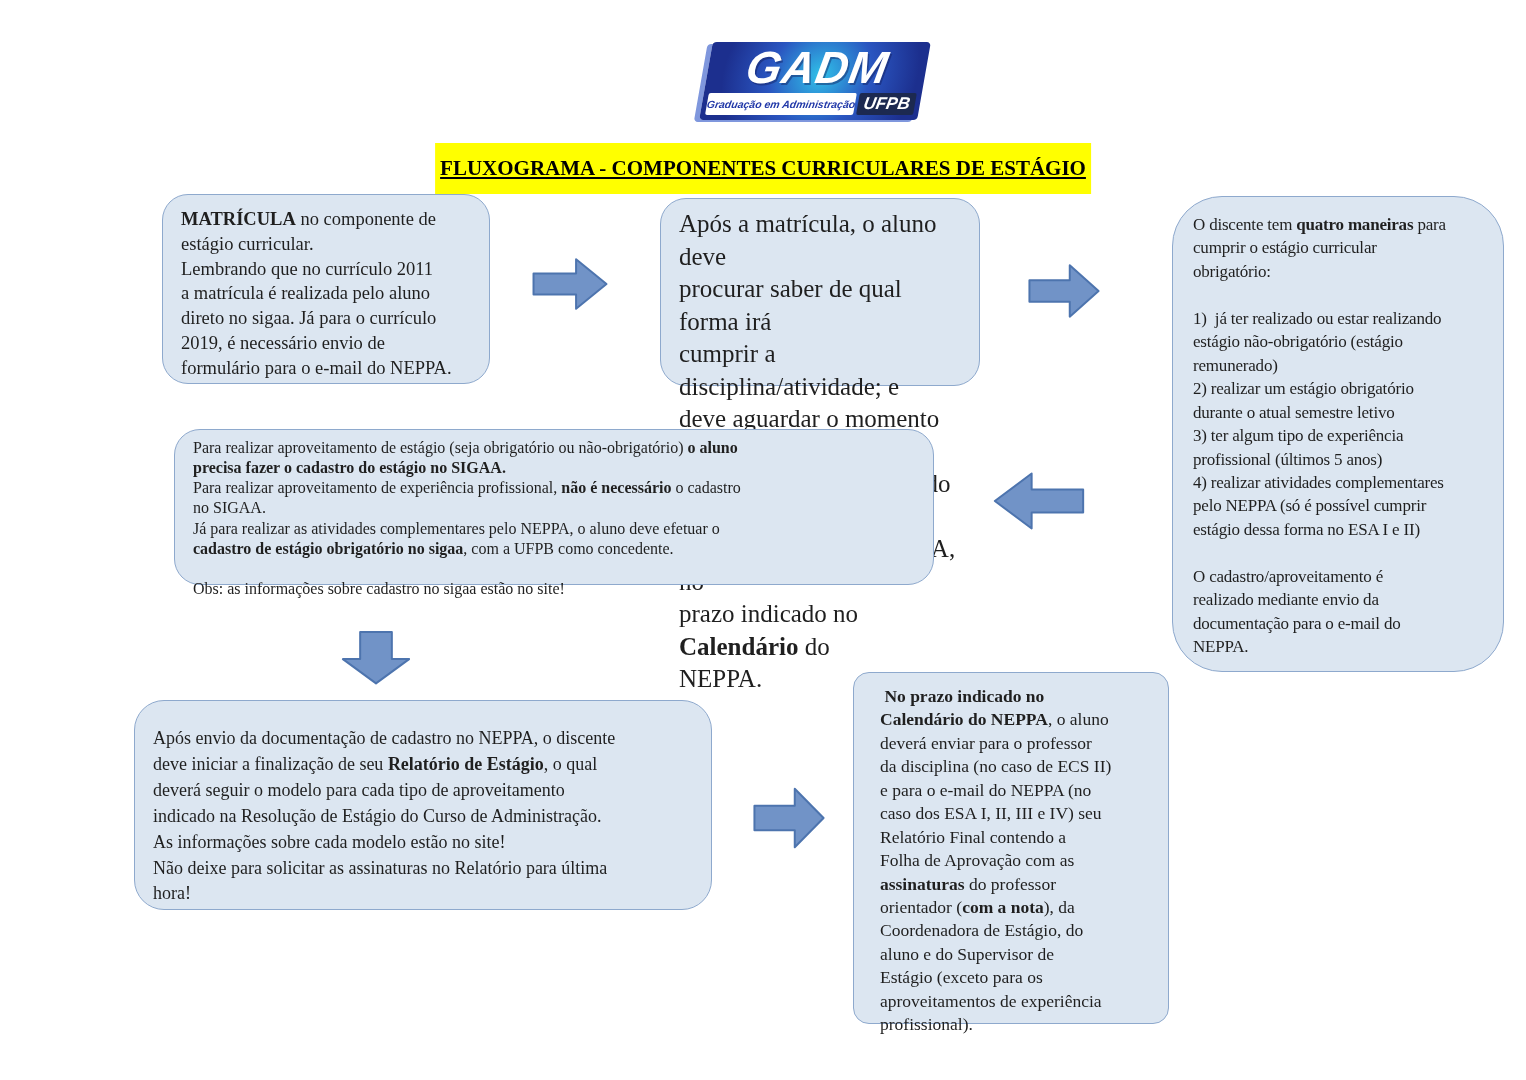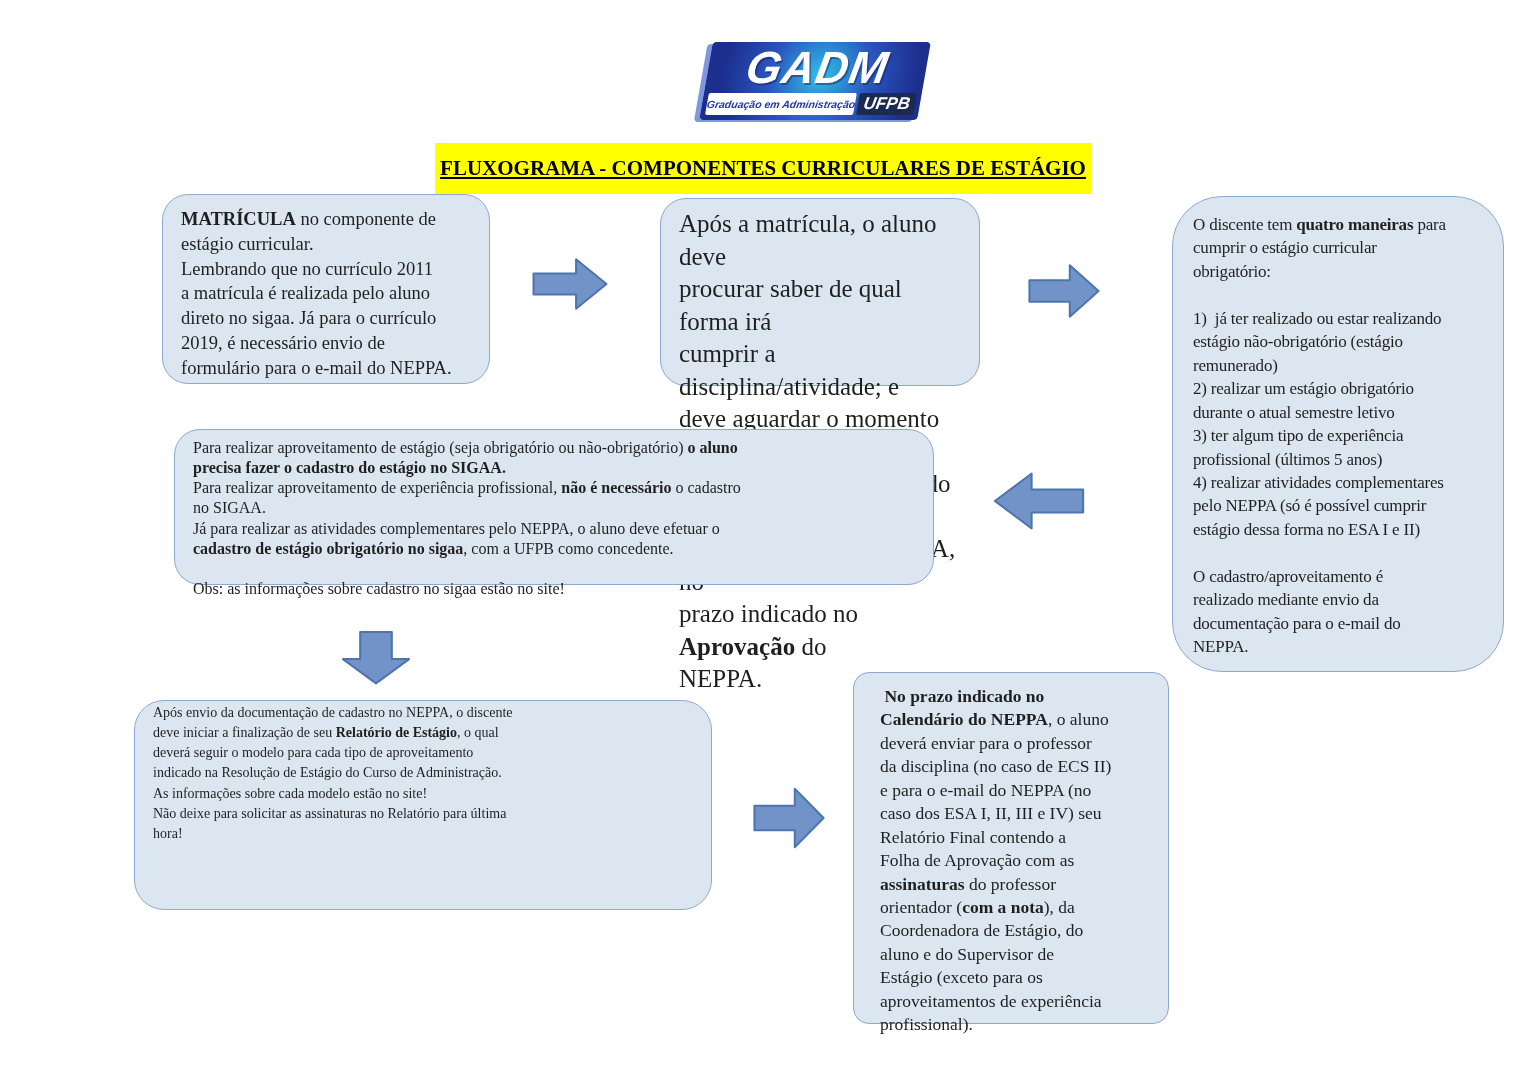--- a/index.html
+++ b/index.html
@@ -63,21 +63,21 @@
     position:absolute;background:var(--box-fill);
     border:1.6px solid var(--box-border);
   }
   .btext{margin:0;white-space:pre-wrap;}
   .bold{font-weight:bold;}
 
   .box-matricula{left:162px;top:194px;width:328px;height:190px;border-radius:26px;padding:12px 14px 10px 18px;font-size:18.5px;line-height:1.34;}
   .box-cadastro{left:660px;top:198px;width:320px;height:188px;border-radius:26px;padding:9px 14px 8px 18px;font-size:25px;line-height:1.3;}
   .box-maneiras{left:1128px;top:196px;width:332px;height:476px;border-radius:50px;padding:16px 12px 16px 20px;font-size:17px;line-height:1.38;letter-spacing:-0.2px;margin-left:44px;}
   .box-aproveitamento{left:174px;top:429px;width:760px;height:156px;border-radius:26px;padding:8px 16px 8px 18px;font-size:16px;line-height:1.26;}
-  .box-relatorio{left:134px;top:700px;width:578px;height:210px;border-radius:30px;padding:2px 14px 12px 18px;font-size:14px;line-height:1.44;}
+  .box-relatorio{left:134px;top:700px;width:578px;height:210px;border-radius:30px;padding:25px 14px 12px 18px;font-size:18px;line-height:1.44;}
   .box-prazo{left:853px;top:672px;width:316px;height:352px;border-radius:16px;padding:12px 14px 12px 26px;font-size:17.5px;line-height:1.34;overflow:visible;}
 
   
   .arrow{position:absolute;overflow:visible;}
   .arrow polygon{
     fill:var(--arrow-fill);stroke:var(--arrow-border);
     stroke-width:2;vector-effect:non-scaling-stroke;stroke-linejoin:round;
   }
   .arrow-1{left:532px;top:256px;width:76px;height:56px;}
   .arrow-2{left:1028px;top:262px;width:72px;height:58px;}
@@ -100,21 +100,21 @@
     </div>
   </div>
 
   <div class="title">FLUXOGRAMA - COMPONENTES CURRICULARES DE ESTÁGIO</div>
 
   <div class="fbox box-matricula">
     <p class="btext"><span class="bold">MATRÍCULA</span><span> no componente de<br>estágio curricular.<br>Lembrando que no currículo 2011<br>a matrícula é realizada pelo aluno<br>direto no sigaa. Já para o currículo<br>2019, é necessário envio de<br>formulário para o e-mail do NEPPA.</span></p>
   </div>
 
   <div class="fbox box-cadastro">
-    <p class="btext"><span>Após a matrícula, o aluno deve<br>procurar saber de qual forma irá<br>cumprir a disciplina/atividade; e<br>deve aguardar o momento para<br>realizar o </span><span class="bold">CADASTRO</span><span> do tipo de<br>aproveitamento no NEPPA, no<br>prazo indicado no </span><span class="bold">Aprovação</span><span> do<br>NEPPA.</span></p>
+    <p class="btext"><span>Após a matrícula, o aluno deve<br>procurar saber de qual forma irá<br>cumprir a disciplina/atividade; e<br>deve aguardar o momento para<br>realizar o </span><span class="bold">CADASTRO</span><span> do tipo de<br>aproveitamento no NEPPA, no<br>prazo indicado no </span><span class="bold">Calendário</span><span> do<br>NEPPA.</span></p>
   </div>
 
   <div class="fbox box-maneiras">
     <p class="btext"><span>O discente tem </span><span class="bold">quatro maneiras</span><span> para<br>cumprir o estágio curricular<br>obrigatório:<br><br>1)  já ter realizado ou estar realizando<br>estágio não-obrigatório (estágio<br>remunerado)<br>2) realizar um estágio obrigatório<br>durante o atual semestre letivo<br>3) ter algum tipo de experiência<br>profissional (últimos 5 anos)<br>4) realizar atividades complementares<br>pelo NEPPA (só é possível cumprir<br>estágio dessa forma no ESA I e II)<br><br>O cadastro/aproveitamento é<br>realizado mediante envio da<br>documentação para o e-mail do<br>NEPPA.</span></p>
   </div>
 
   <div class="fbox box-aproveitamento">
     <p class="btext"><span>Para realizar aproveitamento de estágio (seja obrigatório ou não-obrigatório) </span><span class="bold">o aluno<br>precisa fazer o cadastro do estágio no SIGAA.</span><span><br>Para realizar aproveitamento de experiência profissional, </span><span class="bold">não é necessário</span><span> o cadastro<br>no SIGAA.<br>Já para realizar as atividades complementares pelo NEPPA, o aluno deve efetuar o<br></span><span class="bold">cadastro de estágio obrigatório no sigaa</span><span>, com a UFPB como concedente.<br><br>Obs: as informações sobre cadastro no sigaa estão no site!</span></p>
   </div>
 

